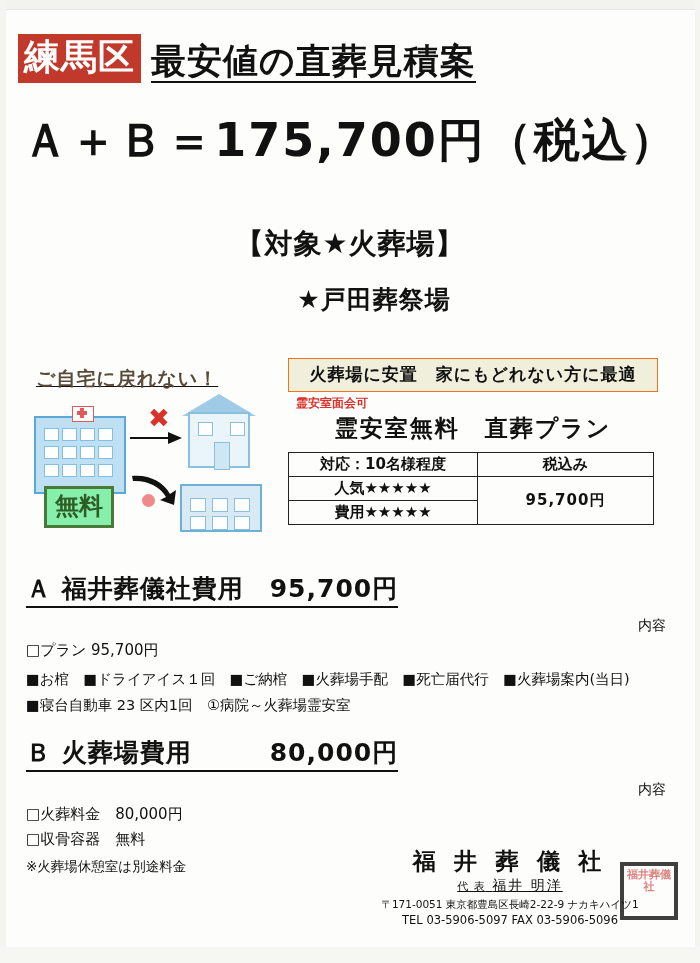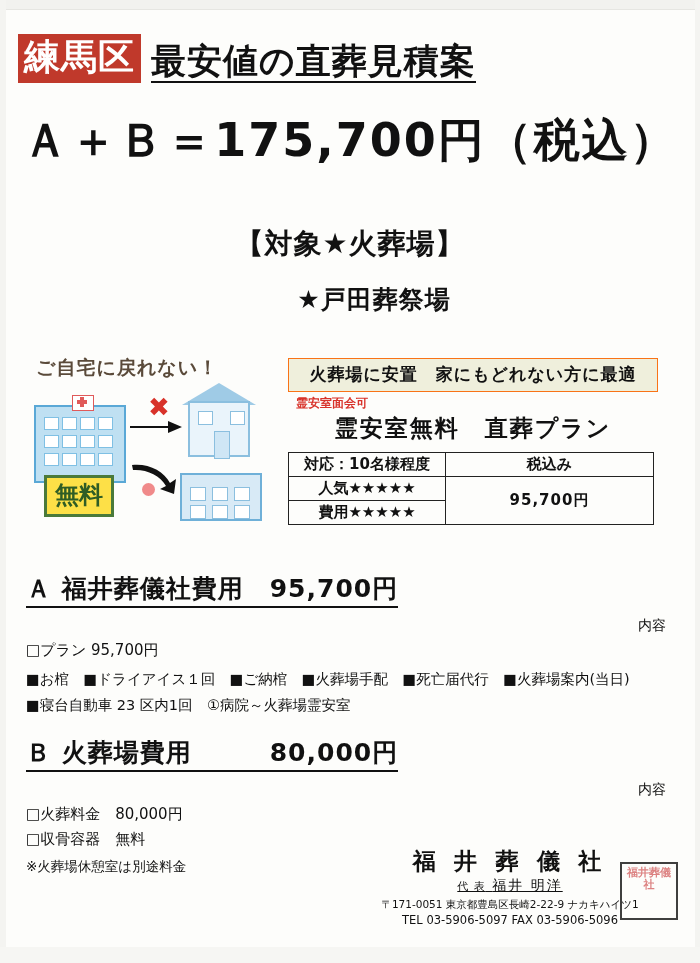--- a/index.html
+++ b/index.html
@@ -110,23 +110,24 @@
     font-weight: bold;
     letter-spacing: 1px;
     font-family: "DejaVu Sans", sans-serif;
     padding-left: 24px;
   }
 
   
   .illus {
     position: absolute;
     left: 30px;
-    top: 355px;
+    top: 366px;
     width: 245px;
     height: 175px;
+    text-decoration: underline;
   }
   .illus-caption {
     font-size: 19px;
     font-weight: bold;
     color: #5a4a3a;
     letter-spacing: 1px;
     font-family: "DejaVu Sans", sans-serif;
     margin-left: 6px;
   }
   .illus-canvas {
@@ -219,21 +220,21 @@
   .dot-red {
     position: absolute;
     left: 112px; top: 96px;
     width: 13px; height: 13px;
     background: #f08a8a;
     border-radius: 50%;
   }
   .free-tag {
     position: absolute;
     left: 14px; top: 88px;
-    background: #fde047;
+    background: #86efac;
     border: 3px solid #4a7a3a;
     color: #2f5d25;
     font-size: 24px;
     font-weight: bold;
     padding: 1px 8px 3px 8px;
     font-family: "DejaVu Sans", sans-serif;
   }
 
   
   .plan-block {
@@ -268,21 +269,21 @@
     font-family: "DejaVu Sans", sans-serif;
   }
   table.price-table {
     margin-top: 8px;
     border-collapse: collapse;
     width: 366px;
     table-layout: fixed;
   }
   table.price-table td {
     border: 1px solid #222;
-    padding: 2px 4px;
+    padding: 2px 20px;
     font-size: 15px;
     font-weight: bold;
     font-family: "DejaVu Sans", sans-serif;
     vertical-align: middle;
   }
   td.cell-label { width: 148px; text-align: center; }
   td.cell-tax   { text-align: center; font-size: 16px; }
   td.cell-price {
     text-align: center;
     font-size: 33px;
@@ -366,21 +367,21 @@
     font-size: 11.5px;
     margin-top: 1px;
     font-family: "DejaVu Sans", sans-serif;
   }
   .seal {
     position: absolute;
     right: 22px;
     top: 862px;
     width: 58px;
     height: 58px;
-    border: 2px solid #000000;
+    border: 4px solid #000000;
     color: #d25a5a;
     opacity: .75;
     font-size: 11px;
     line-height: 1.05;
     font-weight: bold;
     text-align: center;
     padding: 3px 1px;
     box-sizing: border-box;
     font-family: "DejaVu Serif", serif;
     letter-spacing: 0px;

